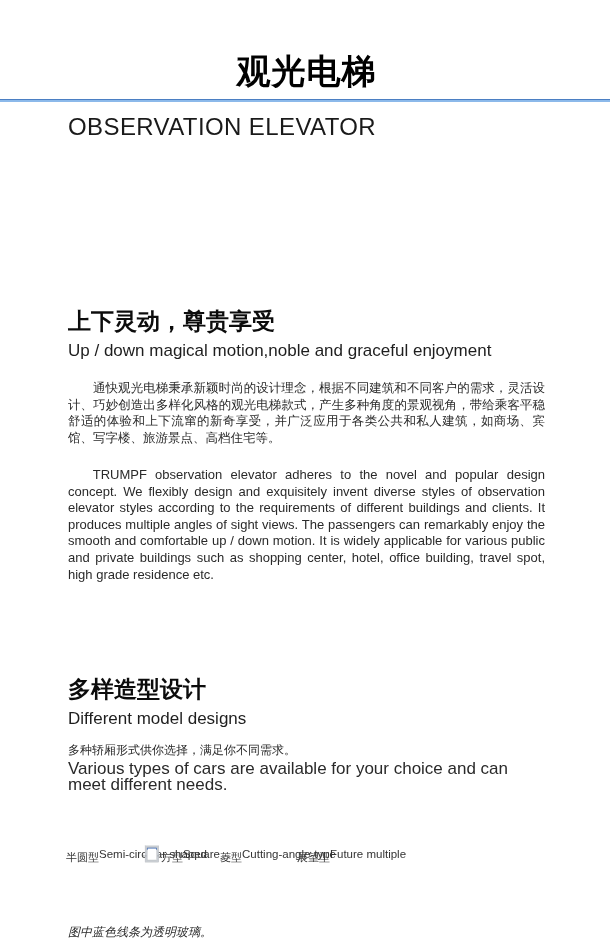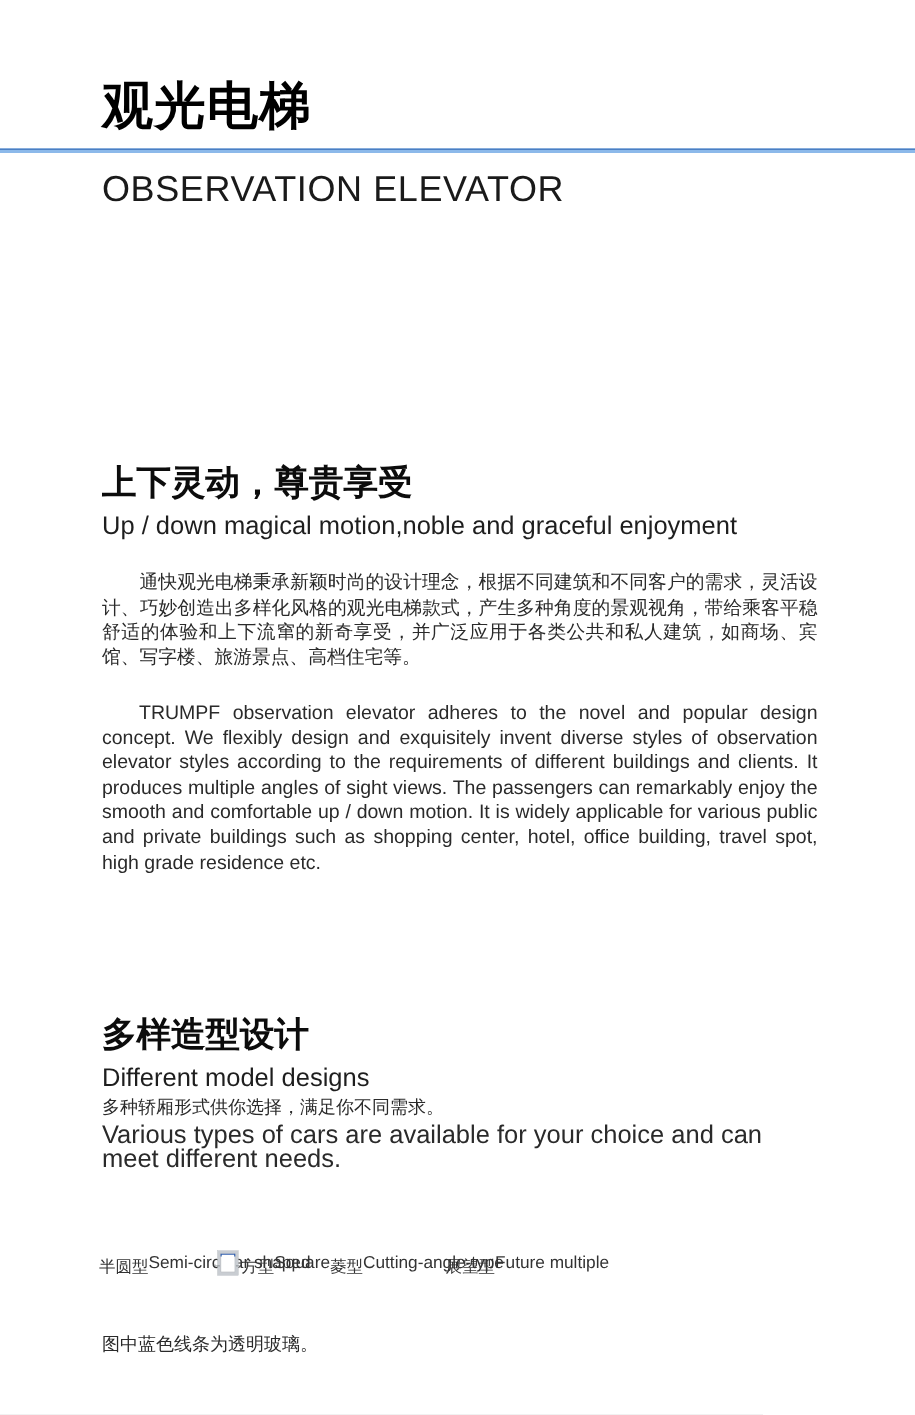--- a/index.html
+++ b/index.html
@@ -11,20 +11,21 @@
     font-family:"Liberation Sans", sans-serif;
     color:#222;
     overflow:hidden;
   }
   
   .title-cn {
     margin:52px 65px 0 68px;
     font-size:34px; line-height:38px;
     font-weight:900; color:#000;
     letter-spacing:1px;
+    text-align:center;
   }
   .rule {
     margin-top:9px;
     height:2px;
     background:#8cb9ea;
     border-top:1px solid #4b7fc3;
   }
   .title-en {
     margin:11px 65px 0 68px;
     font-size:24px; line-height:27px;
@@ -52,21 +53,21 @@
     text-indent:2em;
   }
   .para-en {
     margin-top:21px;
     font-size:13px; line-height:16.6px;
     color:#2a2a2a;
     text-align:justify;
     text-indent:1.9em;
   }
   .intro-cn {
-    margin-top:2px;
+    margin-top:14px;
     font-size:12px; line-height:15px;
     color:#2a2a2a;
   }
   .intro-en {
     margin-top:3px;
     font-size:17px; line-height:16px;
     color:#2a2a2a;
   }
   
   .models-row {
@@ -85,23 +86,24 @@
     color:#333;
     white-space:nowrap;
   }
   .model-label-en {
     margin-top:1px;
     font-size:11.5px; line-height:13px;
     color:#333;
     white-space:nowrap;
   }
   .note-cn {
-    margin-top:12px;
+    margin-top:36px;
     font-size:12px; line-height:15px;
     color:#2a2a2a;
+    font-style:italic;
   }
 </style>
 </head>
 <body>
 
 <div class="page">
 
   <div class="title-cn">观光电梯</div>
   <div class="rule"></div>
   <div class="title-en">OBSERVATION ELEVATOR</div>

